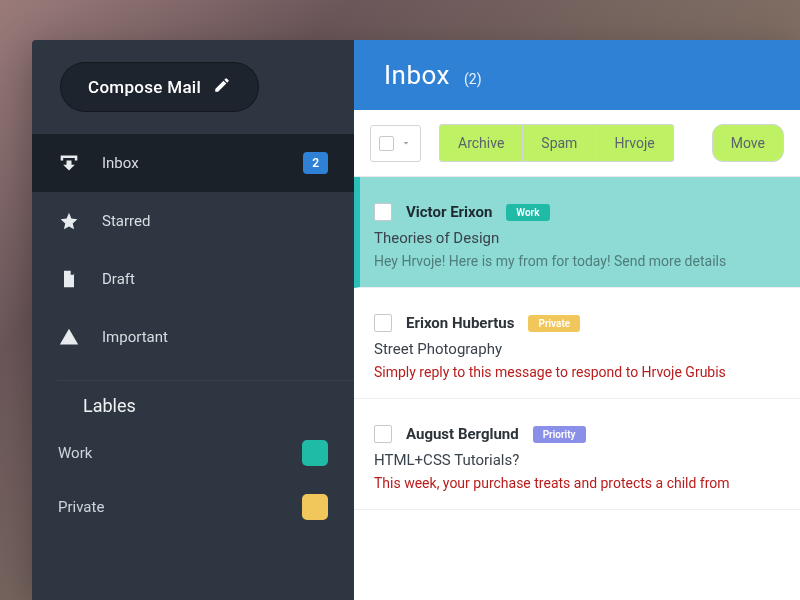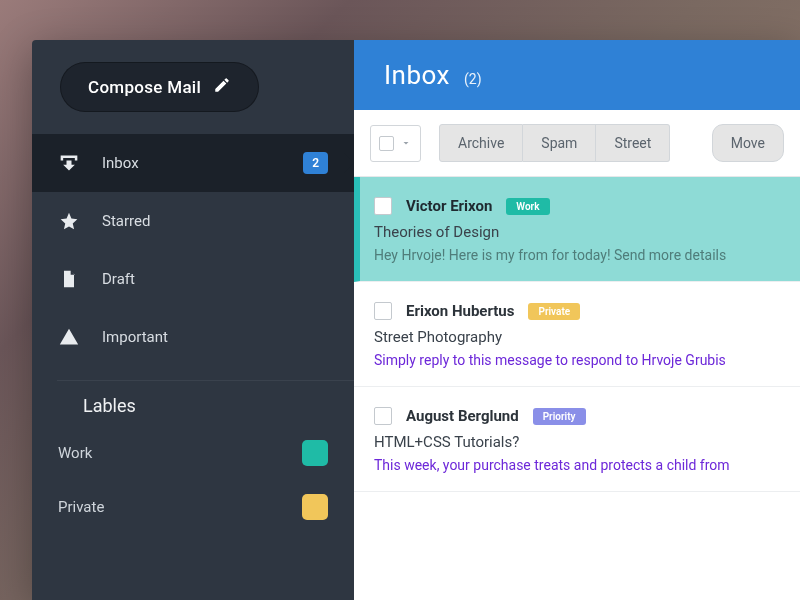--- a/index.html
+++ b/index.html
@@ -64,41 +64,41 @@
   background:#fff;
 }
 .tb-check {
   display: flex; align-items: center; gap: 6px;
   border: 1px solid #d2d6da; border-radius: 3px; padding: 8px 8px;
 }
 .tb-check .box { width: 15px; height: 15px; border: 1px solid #c4c9ce; border-radius: 2px; }
 .tb-check svg { width: 12px; height: 12px; fill: #9aa2aa; }
 .btn-group { display: flex; }
 .tb-btn {
-  border: 1px solid #d2d6da; background: #e5e5e5; color: #5b646d;
+  border: 1px solid #d2d6da; background: #bef264; color: #5b646d;
   padding: 10px 18px; font-size: 14px; cursor: pointer;
 }
 .btn-group .tb-btn + .tb-btn { border-left: none; }
 .btn-group .tb-btn:first-child { border-radius: 3px 0 0 3px; }
 .btn-group .tb-btn:last-child { border-radius: 0 3px 3px 0; }
 .tb-btn.single { border-radius: 11px; margin-left:auto;}
 .messages { flex: 1; overflow: hidden; }
 .msg {
-  padding: 20px 20px 18px 20px; border-bottom: 1px solid #eceef0;
+  padding: 26px 20px 18px 20px; border-bottom: 1px solid #eceef0;
 }
 .msg.selected { background: #8edbd6; border-left: 6px solid #2abfb8; padding-left: 14px; }
 .msg-top { display: flex; align-items: center; gap: 14px; margin-bottom: 8px; }
 .msg .cb { width: 18px; height: 18px; border: 1px solid #c4c9ce; background: #fff; border-radius: 2px; flex-shrink:0; cursor:pointer;}
 .sender { font-size: 15px; font-weight: 700; color: #2c333a; }
 .msg.selected .sender { color: #1f2a30; }
 .tag {
   font-size: 10px; font-weight: 600; padding: 3px 10px; border-radius: 3px; color: #fff;
 }
 .subject { font-size: 15px; color: #3a424b; margin-bottom: 6px; }
-.preview { font-size: 14px; color: #6d28d9; white-space: nowrap; overflow: hidden; text-overflow: ellipsis;}
+.preview { font-size: 14px; color: #b91c1c; white-space: nowrap; overflow: hidden; text-overflow: ellipsis;}
 .msg.selected .preview { color: #4f7d7a; }
 </style>
 </head>
 <body>
 
 <div class="app">
 
   <aside class="sidebar">
     <div class="compose-wrap">
       <button class="compose">
@@ -171,21 +171,21 @@
         <span class="box"></span>
         <span>
           <svg viewBox="0 0 24 24">
               <path d="M7 10l5 5 5-5z"></path>
             </svg>
         </span>
       </div>
       <div class="btn-group">
         <button class="tb-btn">Archive</button>
         <button class="tb-btn">Spam</button>
-        <button class="tb-btn">Street</button>
+        <button class="tb-btn">Hrvoje</button>
       </div>
       <button class="tb-btn single">Move</button>
     </div>
 
     <div class="messages">
       <div class="msg selected">
         <div class="msg-top">
           <span class="cb"></span>
           <span class="sender">Victor Erixon</span>
           <span class="tag" style="background:#1fbba6">Work</span>

